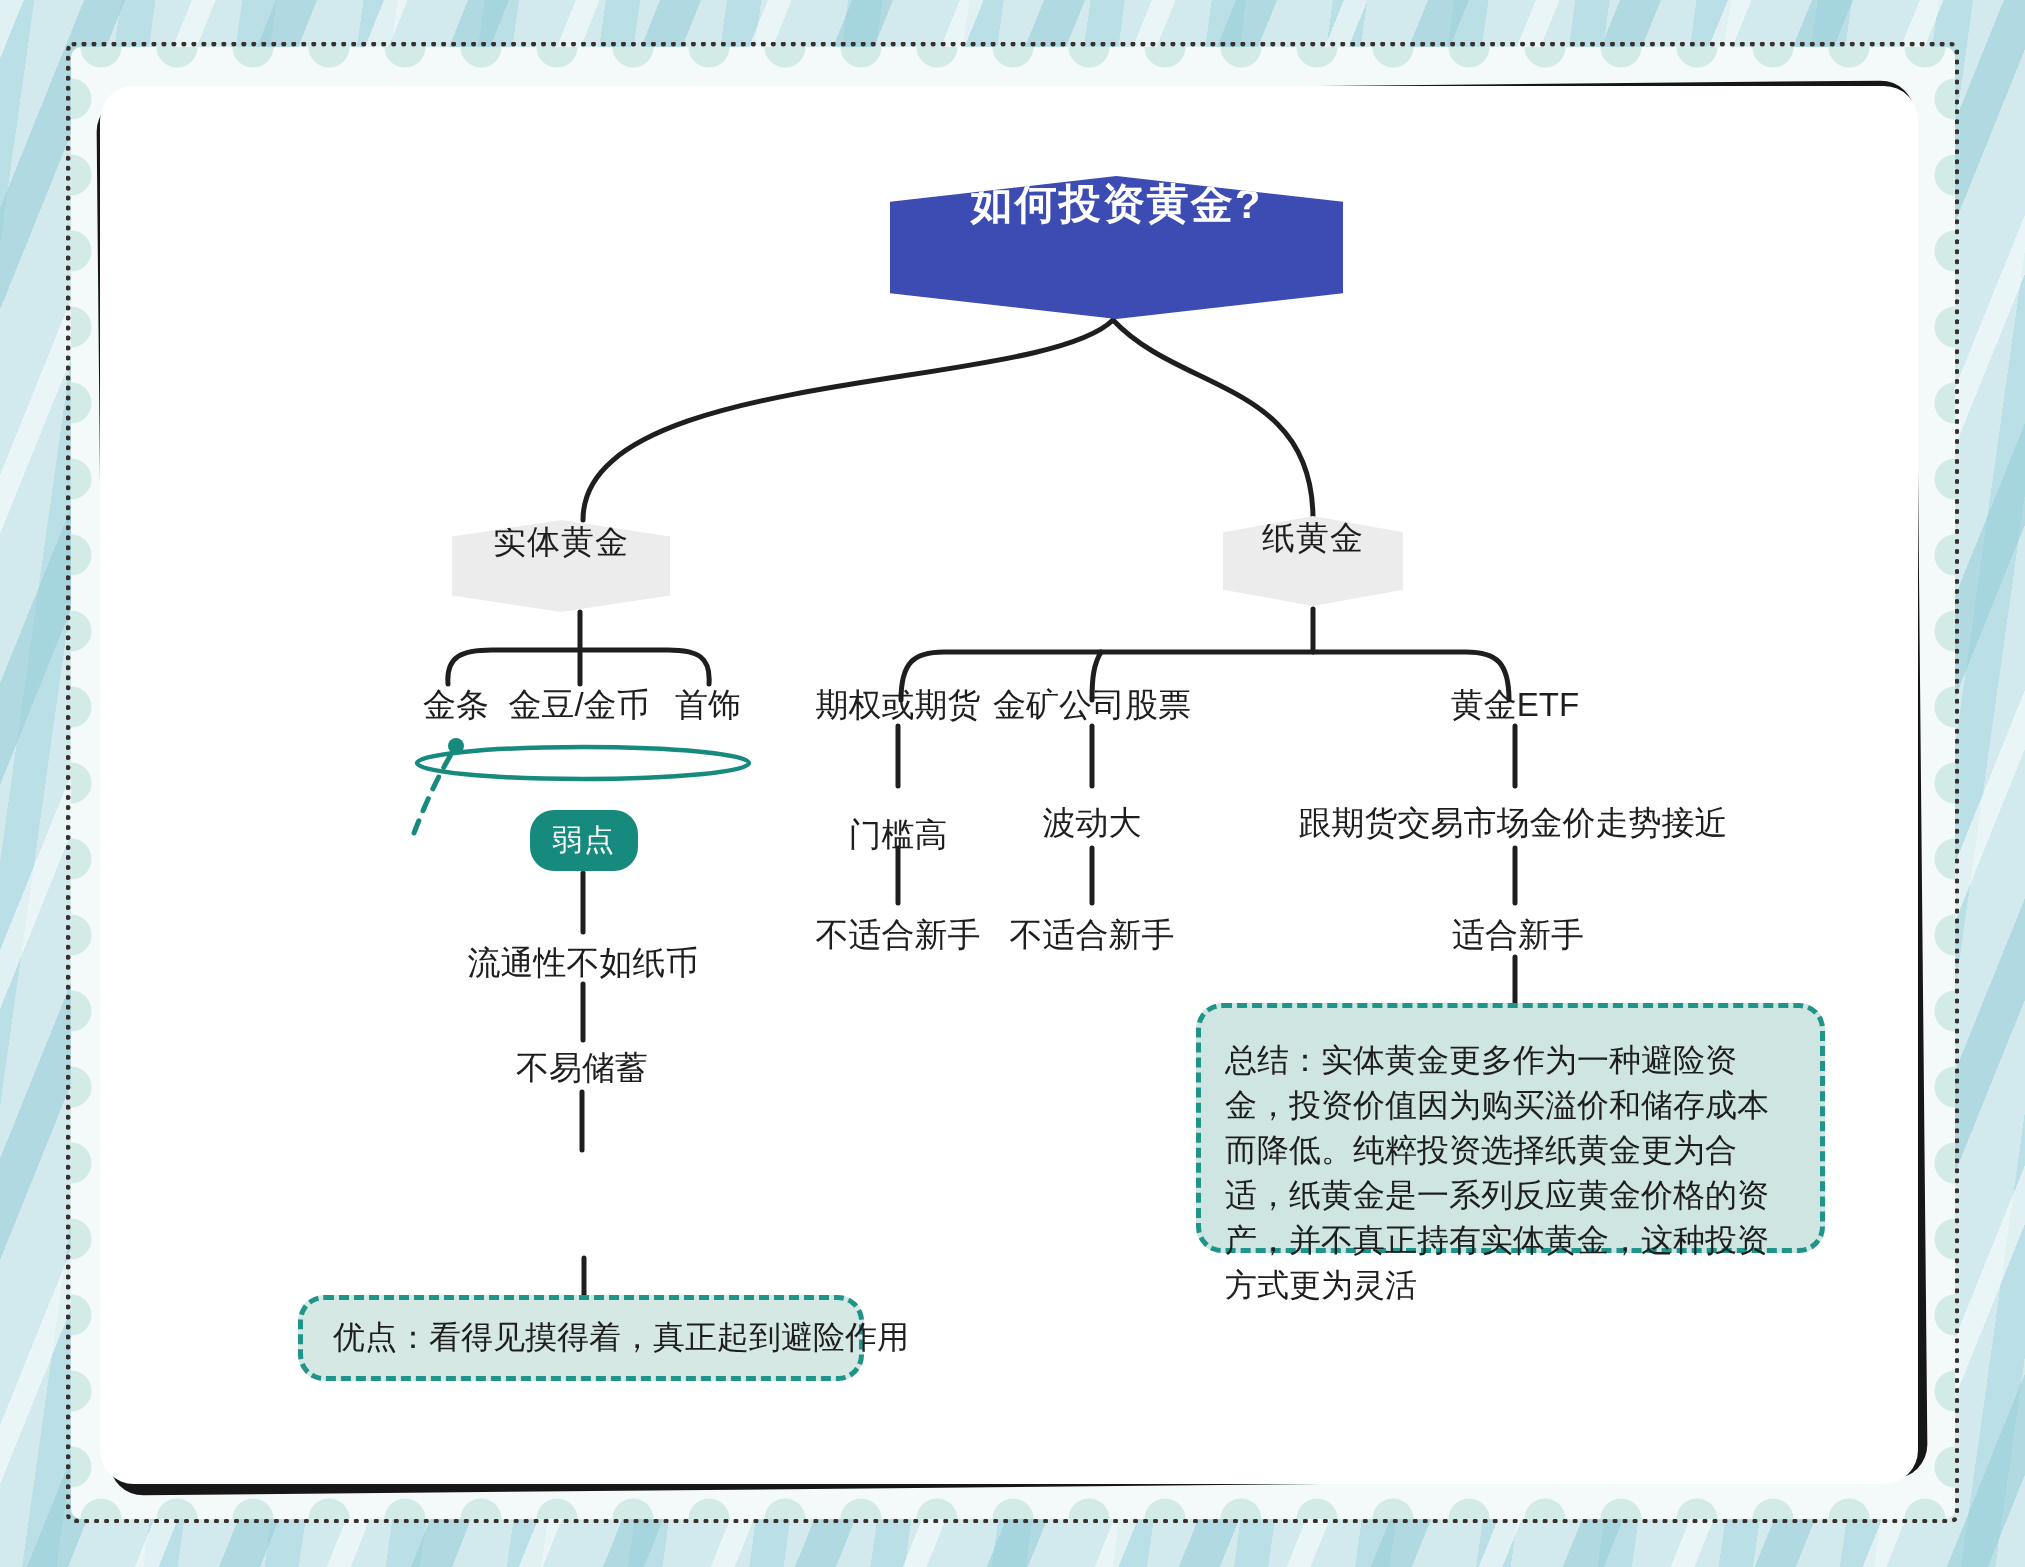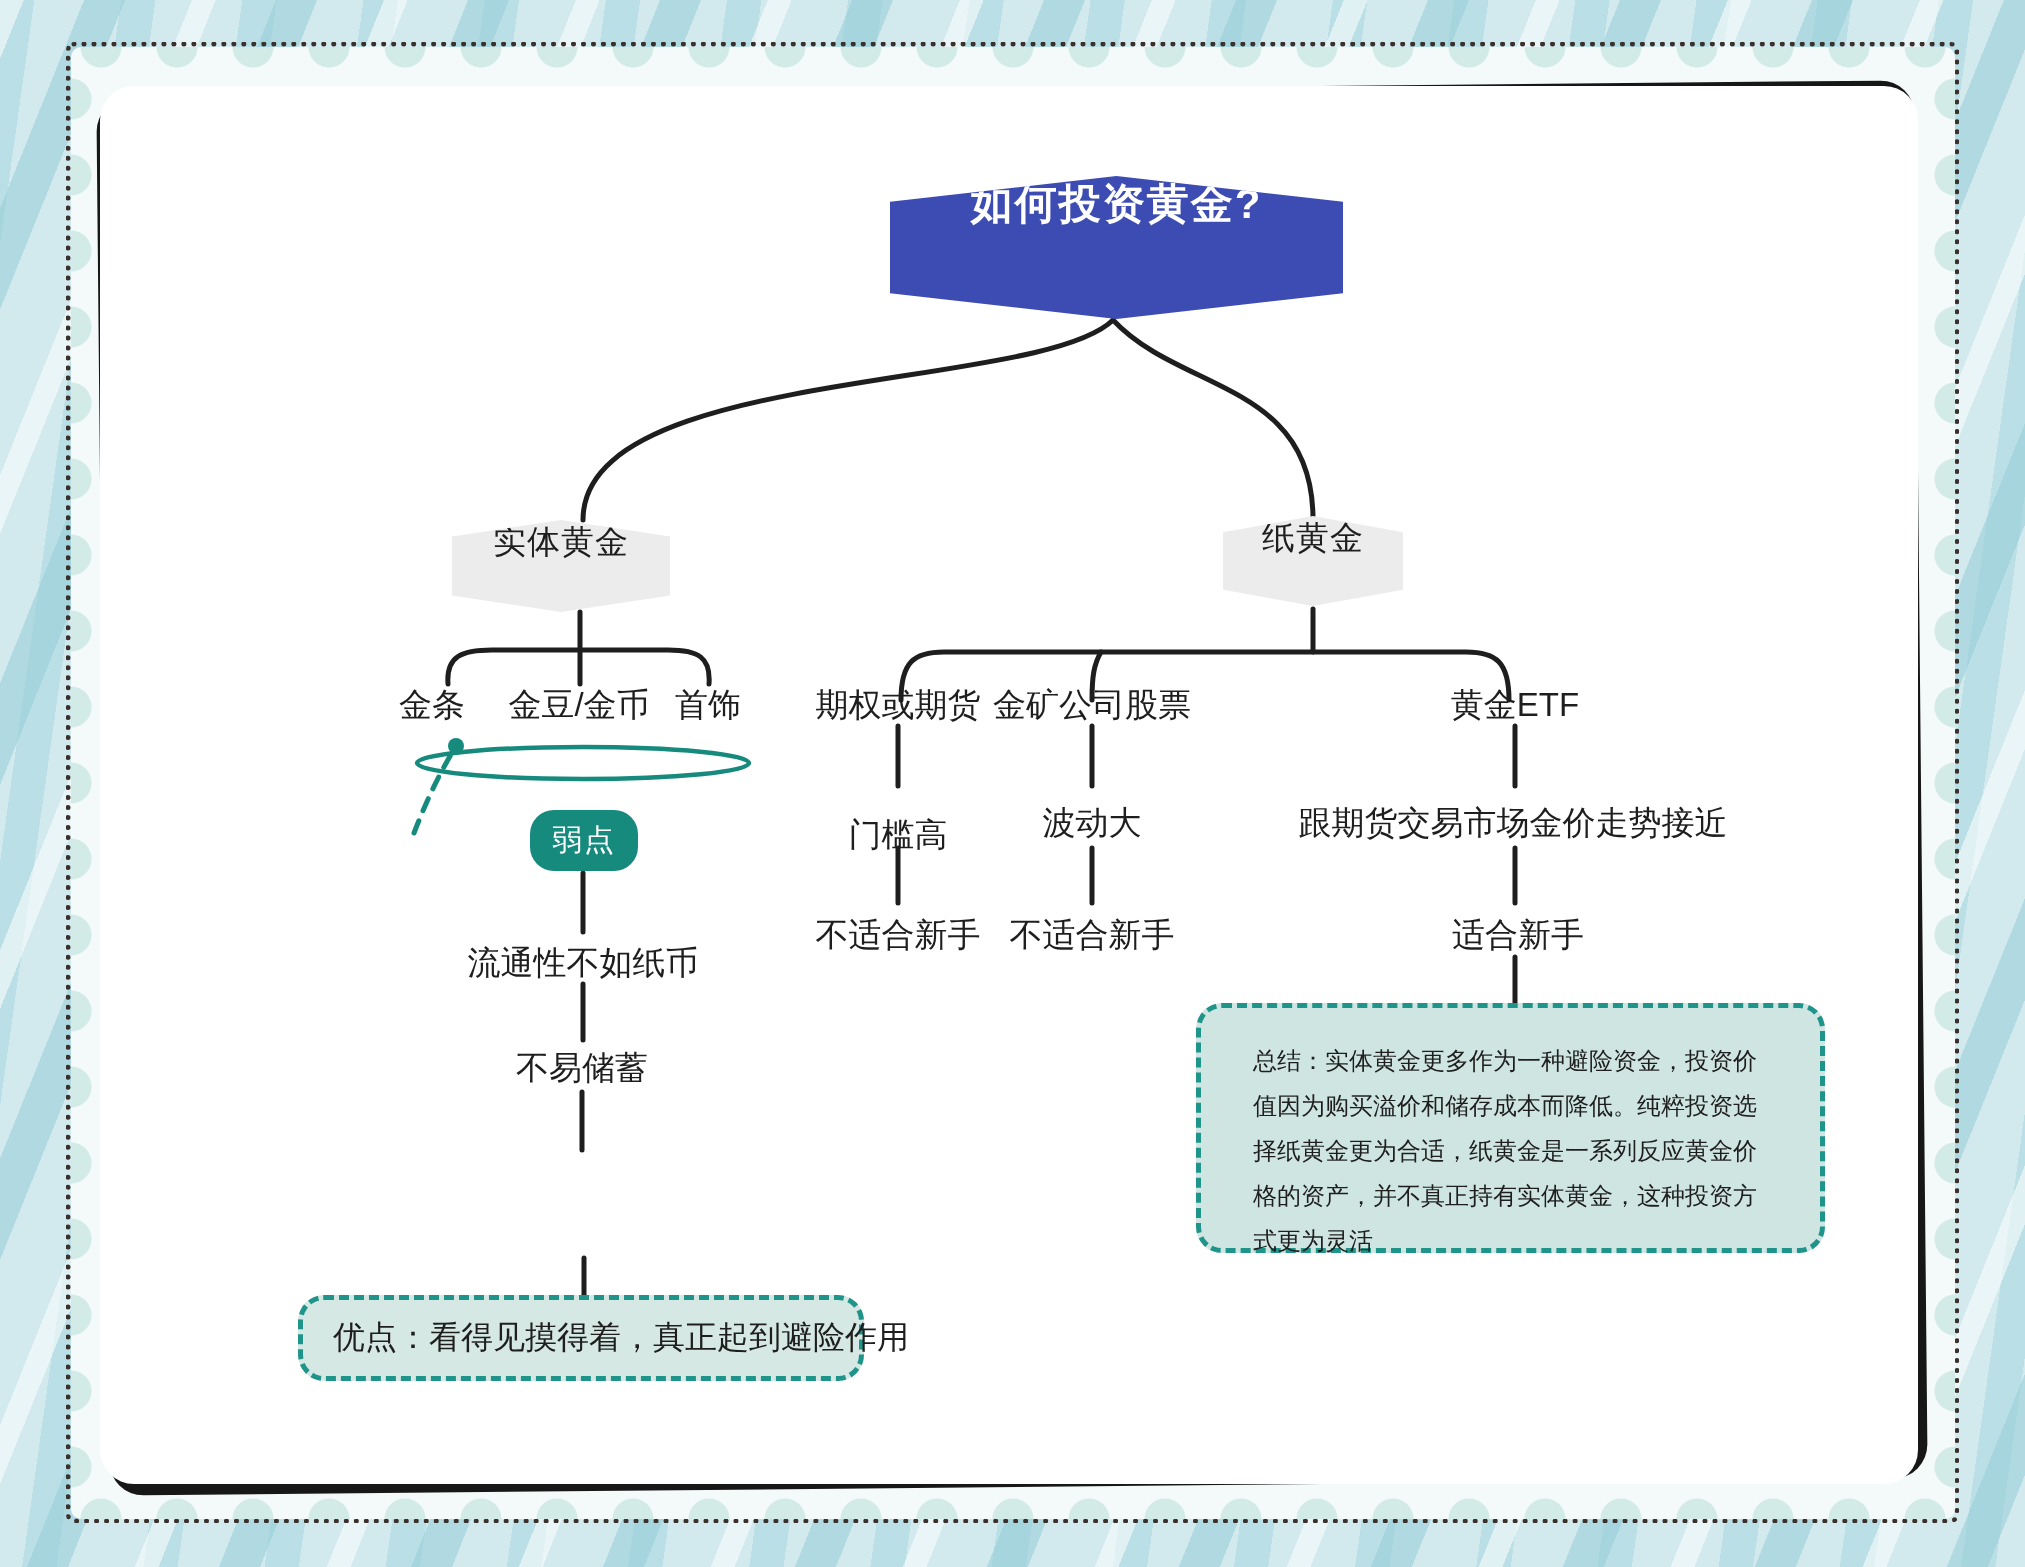--- a/index.html
+++ b/index.html
@@ -86,21 +86,21 @@
   }
   .box-adv{
     left:298px;top:1295px;width:566px;height:86px;
     background:#d5e8e3;
     display:flex;align-items:center;
     padding:0 30px;font-size:32px;font-weight:500;white-space:nowrap;
   }
   .box-summary{
     left:1196px;top:1003px;width:629px;height:250px;
     background:#cfe5e1;
-    padding:30px 52px;font-size:24px;font-weight:500;line-height:45px;
+    padding:30px 24px;font-size:32px;font-weight:500;line-height:45px;
   }
 </style>
 </head>
 <body>
 
 <div class="stage">
 
   <div class="dotted-frame"></div>
   <div class="inner-mat"></div>
   <div class="card-backing"></div>
@@ -143,21 +143,21 @@
     <span>如何投资黄金?</span>
   </div>
 
   <div class="node hex hex-gray hex-physical">
     <span>实体黄金</span>
   </div>
   <div class="node hex hex-gray hex-paper">
     <span>纸黄金</span>
   </div>
 
-  <div class="node label" style="left:432px;top:683px;">金条</div>
+  <div class="node label" style="left:456px;top:683px;">金条</div>
   <div class="node label" style="left:579px;top:683px;">金豆/金币</div>
   <div class="node label" style="left:708px;top:683px;">首饰</div>
 
 
   <div class="node badge-weak">
     <span>弱点</span>
   </div>
   <div class="node label" style="left:583px;top:941px;">流通性不如纸币</div>
   <div class="node label" style="left:582px;top:1046px;">不易储蓄</div>
 

